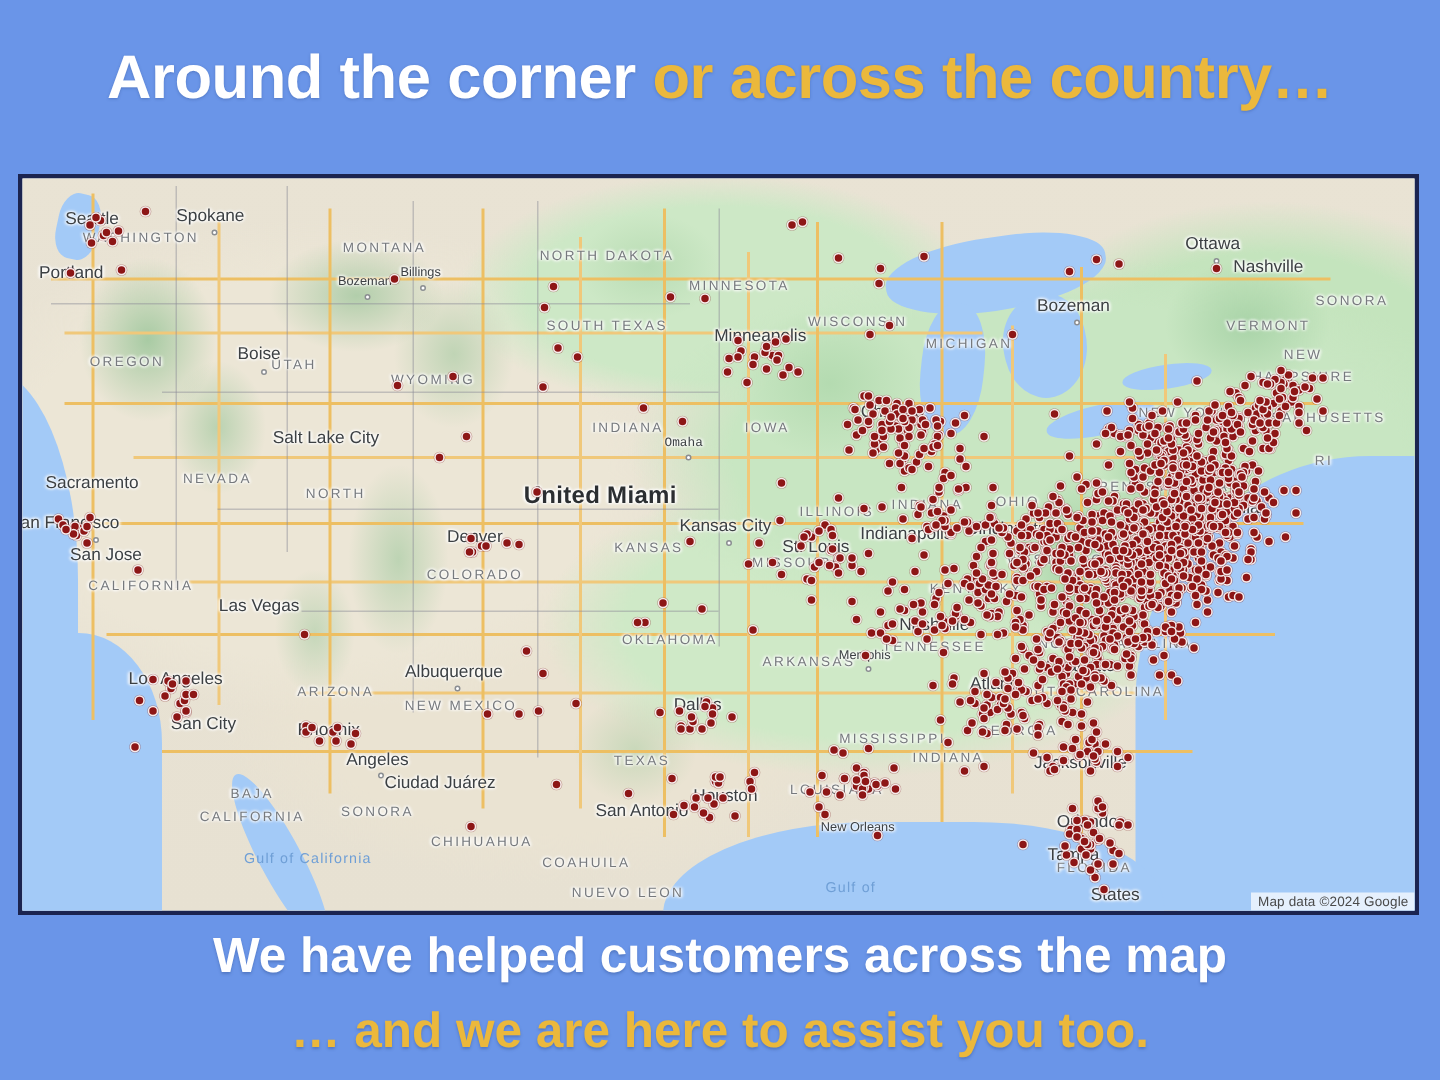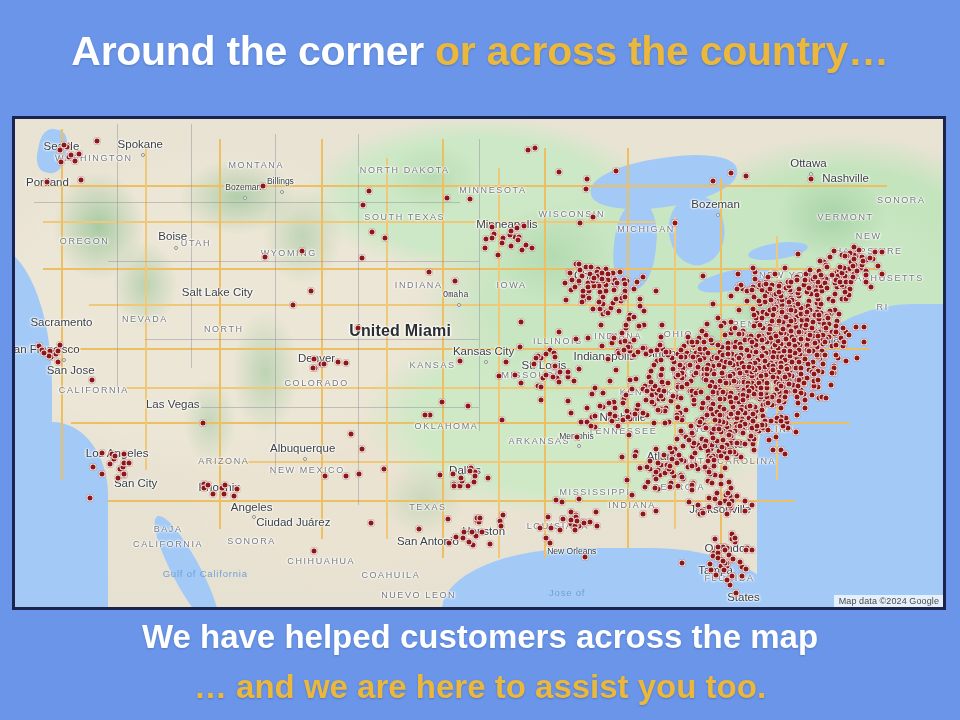--- a/index.html
+++ b/index.html
@@ -255,21 +255,21 @@
           <div class="lbl state" style="left: 92%; top: 27%;">HAMPSHIRE</div>
           <div class="lbl state" style="left: 92.5%; top: 32.5%;">MASSACHUSETTS</div>
           <div class="lbl state" style="left: 93.5%; top: 38.5%;">RI</div>
           <div class="lbl state" style="left: 95.5%; top: 16.5%;">SONORA</div>
           <div class="lbl state" style="left: 16.5%; top: 84%;">BAJA</div>
           <div class="lbl state" style="left: 16.5%; top: 87%;">CALIFORNIA</div>
           <div class="lbl state" style="left: 25.5%; top: 86.5%;">SONORA</div>
           <div class="lbl state" style="left: 33%; top: 90.5%;">CHIHUAHUA</div>
           <div class="lbl state" style="left: 40.5%; top: 93.5%;">COAHUILA</div>
           <div class="lbl state" style="left: 43.5%; top: 97.5%;">NUEVO LEON</div>
-          <div class="lbl waterlbl" style="left: 59.5%; top: 97%;">Jose of</div>
+          <div class="lbl waterlbl" style="left: 59.5%; top: 97%;">Gulf of</div>
           <div class="lbl waterlbl" style="left: 20.5%; top: 93%;">Gulf of California</div>
           <div class="lbl city" style="left: 5%; top: 5.5%;">Seattle</div>
           <div class="lbl city" style="left: 13.5%; top: 5.2%;">Spokane</div>
           <div class="lbl city" style="left: 3.5%; top: 13%;">Portland</div>
           <div class="lbl city" style="left: 17%; top: 24%;">Boise</div>
           <div class="lbl city small" style="left: 24.6%; top: 14%;">Bozeman</div>
           <div class="lbl city small" style="left: 28.6%; top: 12.8%;">Billings</div>
           <div class="lbl city" style="left: 5%; top: 41.5%;">Sacramento</div>
           <div class="lbl city" style="left: 3%; top: 47.2%;">San Francisco</div>
           <div class="lbl city" style="left: 6%; top: 51.5%;">San Jose</div>

